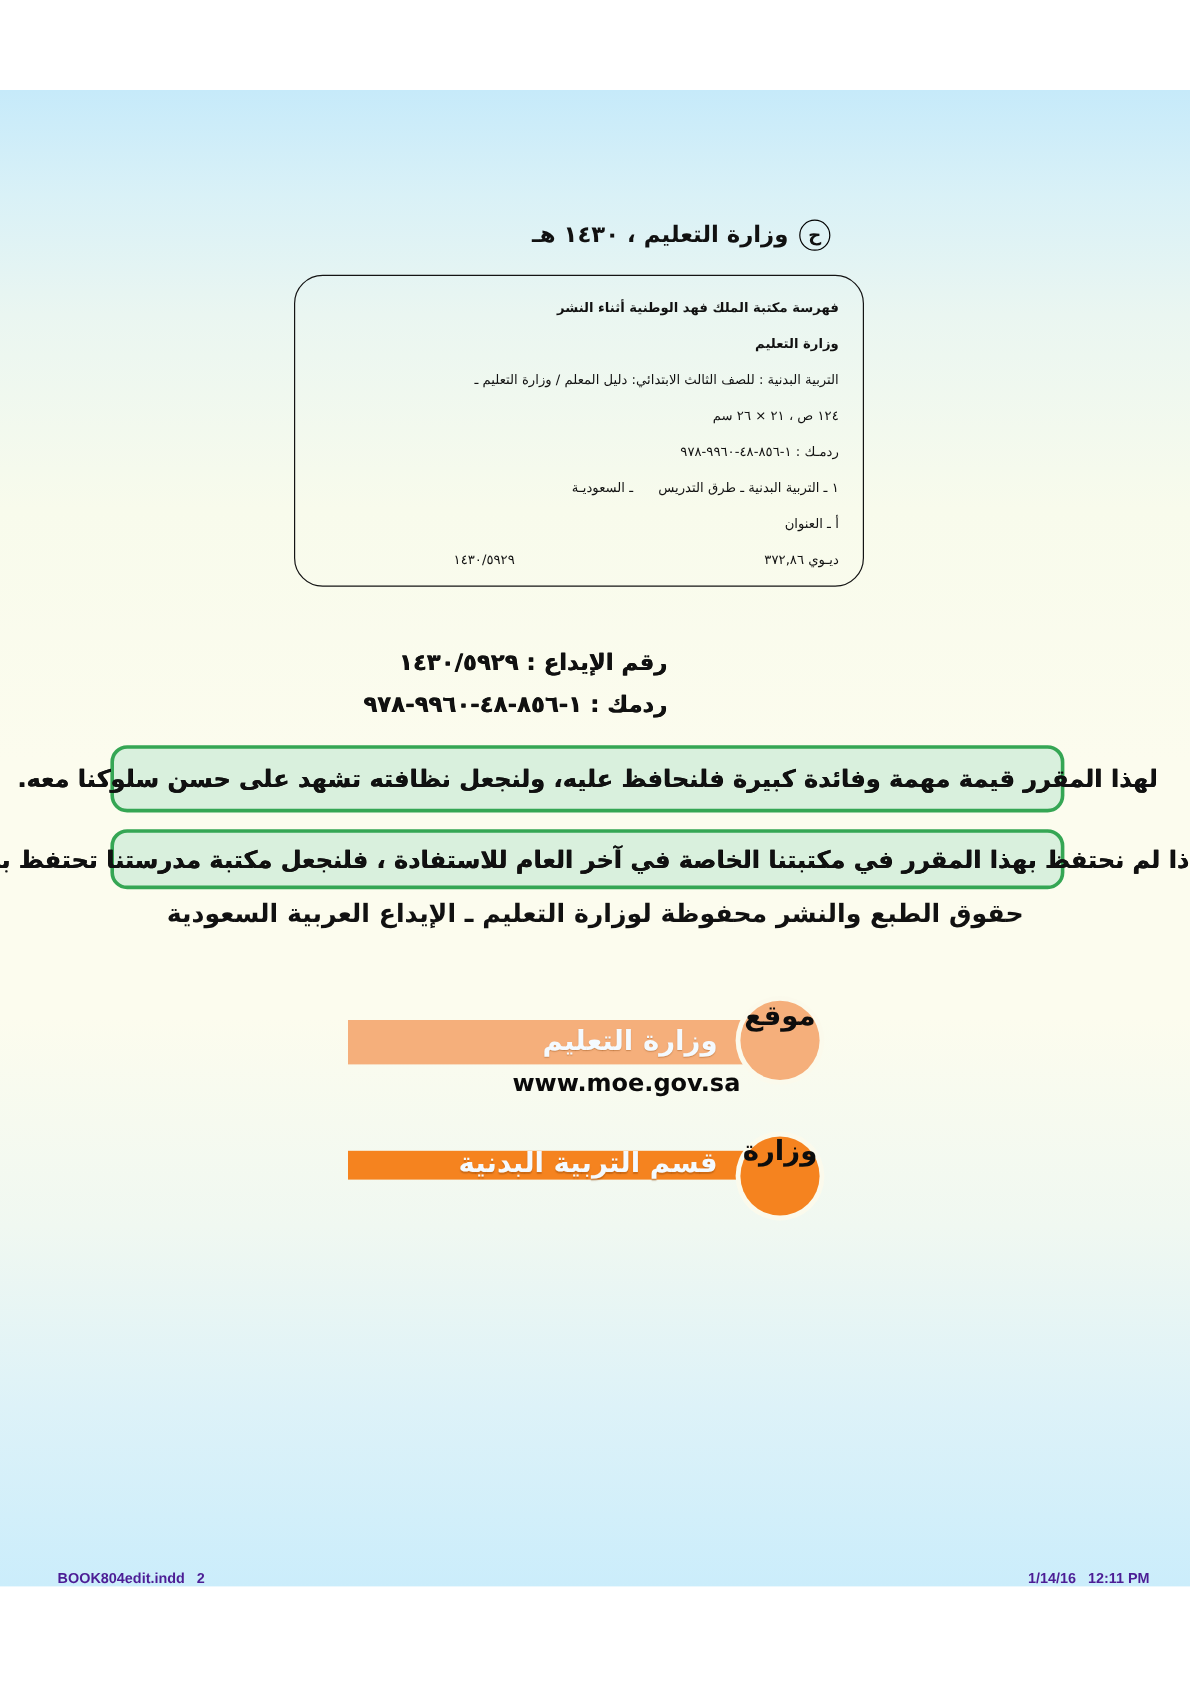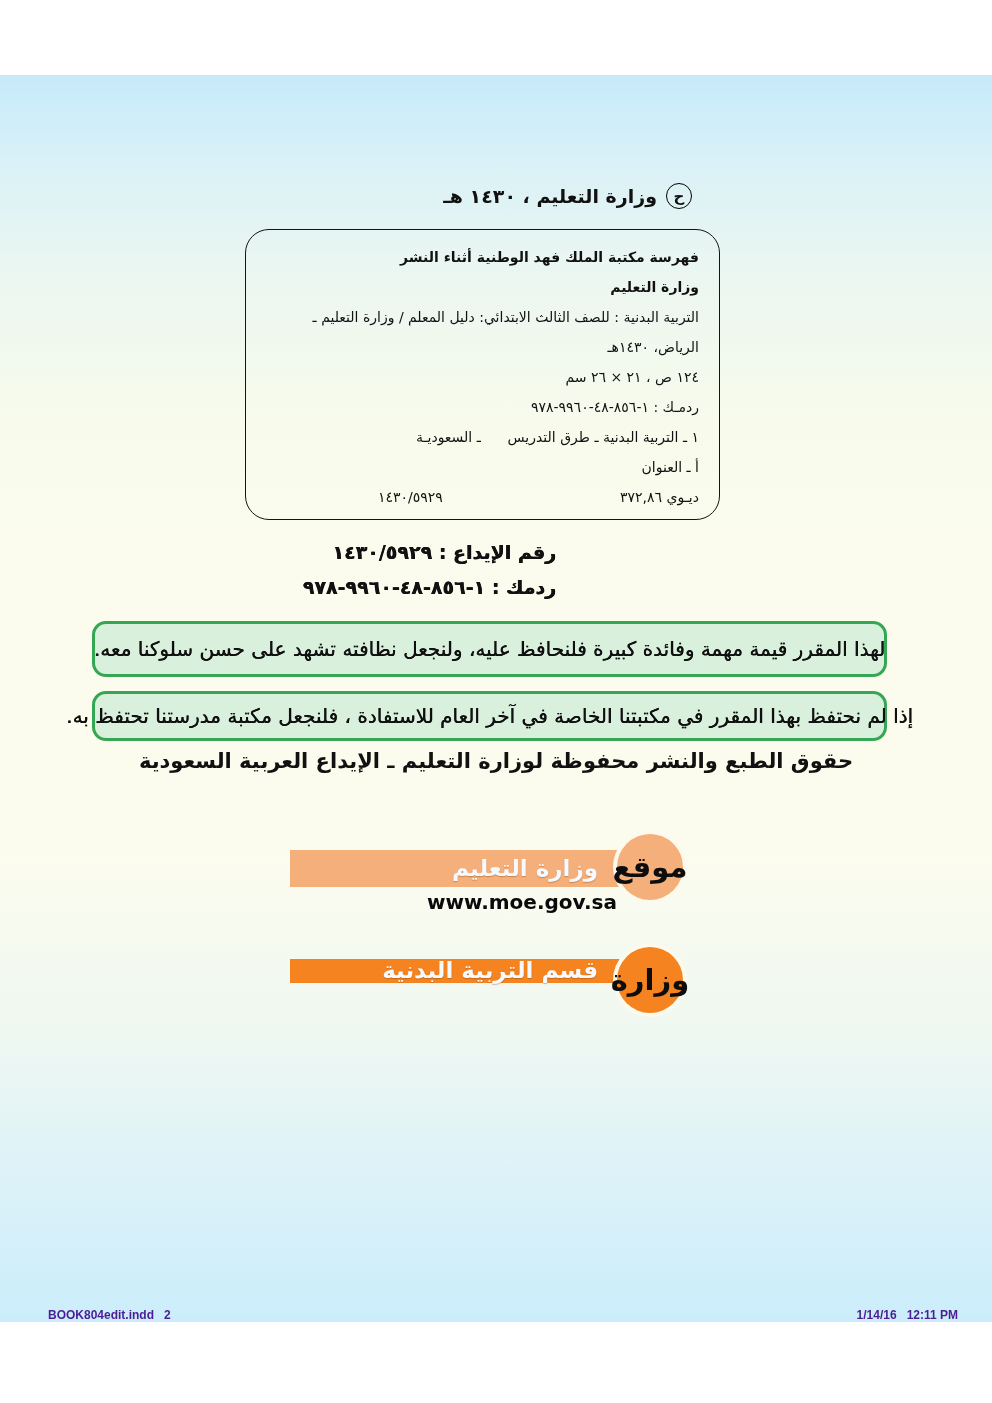--- a/index.html
+++ b/index.html
@@ -7,48 +7,48 @@
         font-family:"DejaVu Sans",sans-serif;color:#111;}
   .band{position:absolute;left:0;top:75px;width:992px;height:1247px;
         background:linear-gradient(180deg,#c6eafa 0%,#d9f1f7 7%,#eaf6f1 15%,#f8fbec 28%,
                    #fcfcee 45%,#fcfcee 62%,#f0f8f1 76%,#ddf2f8 88%,#cbedfb 100%);}
   
   .copyline{position:absolute;top:183px;right:300px;display:flex;direction:rtl;align-items:center;
             gap:9px;font-size:19px;font-weight:bold;}
   .copycircle{width:26px;height:26px;border:1.7px solid #000;border-radius:50%;box-sizing:border-box;
             display:flex;align-items:center;justify-content:center;font-size:15px;font-weight:bold;line-height:1;}
   
-  .cipbox{position:absolute;left:245px;top:229px;width:475px;height:291px;box-sizing:border-box;
+  .cipbox{position:absolute;left:245px;top:229px;width:475px;height:260px;box-sizing:border-box;
           border:1.6px solid #141414;border-radius:24px;padding:12px 20px 0 14px;
-          direction:rtl;text-align:right;font-size:14px;line-height:30px;}
+          direction:rtl;text-align:right;font-size:11px;line-height:30px;}
   .cipline{white-space:nowrap;}
   .cipbold{font-weight:bold;}
   .deweyrow{display:flex;justify-content:space-between;padding-left:118px;}
   
   .depblock{position:absolute;top:535px;right:436px;direction:rtl;text-align:right;
             font-size:19px;font-weight:bold;line-height:35px;white-space:nowrap;
             text-shadow:0.4px 0 #000;margin-left:43px;}
   
   .note{position:absolute;left:92px;width:795px;box-sizing:border-box;background:#d9f0dd;
         border:3px solid #35a654;border-radius:14px;display:flex;align-items:center;justify-content:center;
-        direction:rtl;font-size:20px;font-weight:normal;white-space:nowrap;text-shadow:0.4px 0 #000;}
+        direction:rtl;font-size:20px;font-weight:bold;white-space:nowrap;text-shadow:0.4px 0 #000;}
   .note1{top:621px;height:56px;}
   .note2{top:691px;height:50px;}
   .rights{position:absolute;left:0;right:0;top:749px;text-align:center;direction:rtl;
           font-size:21px;font-weight:bold;}
   
   .bar{position:absolute;left:290px;width:332px;}
   .bar1{top:850px;height:37px;background:#f5af7b;}
   .bar2{top:959px;height:24px;background:#f5831f;}
   .barlabel{position:absolute;right:24px;top:50%;transform:translateY(-54%);direction:rtl;
             color:#f4faff;font-size:23px;font-weight:bold;white-space:nowrap;
             text-shadow:0 1px 1px rgba(130,60,0,0.35);}
   .badge{position:absolute;left:617px;width:66px;height:66px;border-radius:50%;
-         display:flex;align-items:center;justify-content:center;direction:rtl;
-         font-size:29px;font-weight:bold;color:#0d0d0d;box-shadow:0 0 0 4px #fbfaec;}
+         display:flex;justify-content:center;direction:rtl;
+         font-size:23px;font-weight:bold;color:#0d0d0d;box-shadow:0 0 0 4px #fbfaec;}
   .badge1{top:834px;background:#f5af7b;}
   .badge2{top:947px;background:#f5831f;}
   .urltext{position:absolute;text-align:center;font-weight:bold;color:#0a0a0a;}
   .url1{left:427px;width:160px;top:890px;font-size:20px;}
   .url2{left:317px;width:266px;top:1001px;font-size:19px;}
   
   .foot{position:absolute;top:1308px;font-family:"Liberation Sans","DejaVu Sans",sans-serif;
         font-size:12px;font-weight:bold;color:#4c1d95;}
   .footL{left:48px;}
   .footR{right:34px;}
@@ -61,21 +61,20 @@
 
   <div class="copyline">
     <span class="copycircle">ح</span>
     <span>وزارة التعليم ، ١٤٣٠ هـ</span>
   </div>
 
   <div class="cipbox">
     <div class="cipline cipbold">فهرسة مكتبة الملك فهد الوطنية أثناء النشر</div>
     <div class="cipline cipbold">وزارة التعليم</div>
     <div class="cipline">التربية البدنية : للصف الثالث الابتدائي: دليل المعلم / وزارة التعليم ـ</div>
-    <div class="cipline">الرياض، ١٤٣٠هـ</div>
     <div class="cipline">١٢٤ ص ، ٢١ × ٢٦ سم</div>
     <div class="cipline">ردمـك : ١-٨٥٦-٤٨-٩٩٦٠-٩٧٨</div>
     <div class="cipline">١ ـ التربية البدنية ـ طرق التدريس &nbsp;&nbsp;&nbsp;&nbsp; ـ السعوديـة</div>
     <div class="cipline">أ ـ العنوان</div>
     <div class="cipline deweyrow">
       <span>ديـوي ٣٧٢,٨٦</span>
       <span>١٤٣٠/٥٩٢٩</span>
     </div>
   </div>
 

